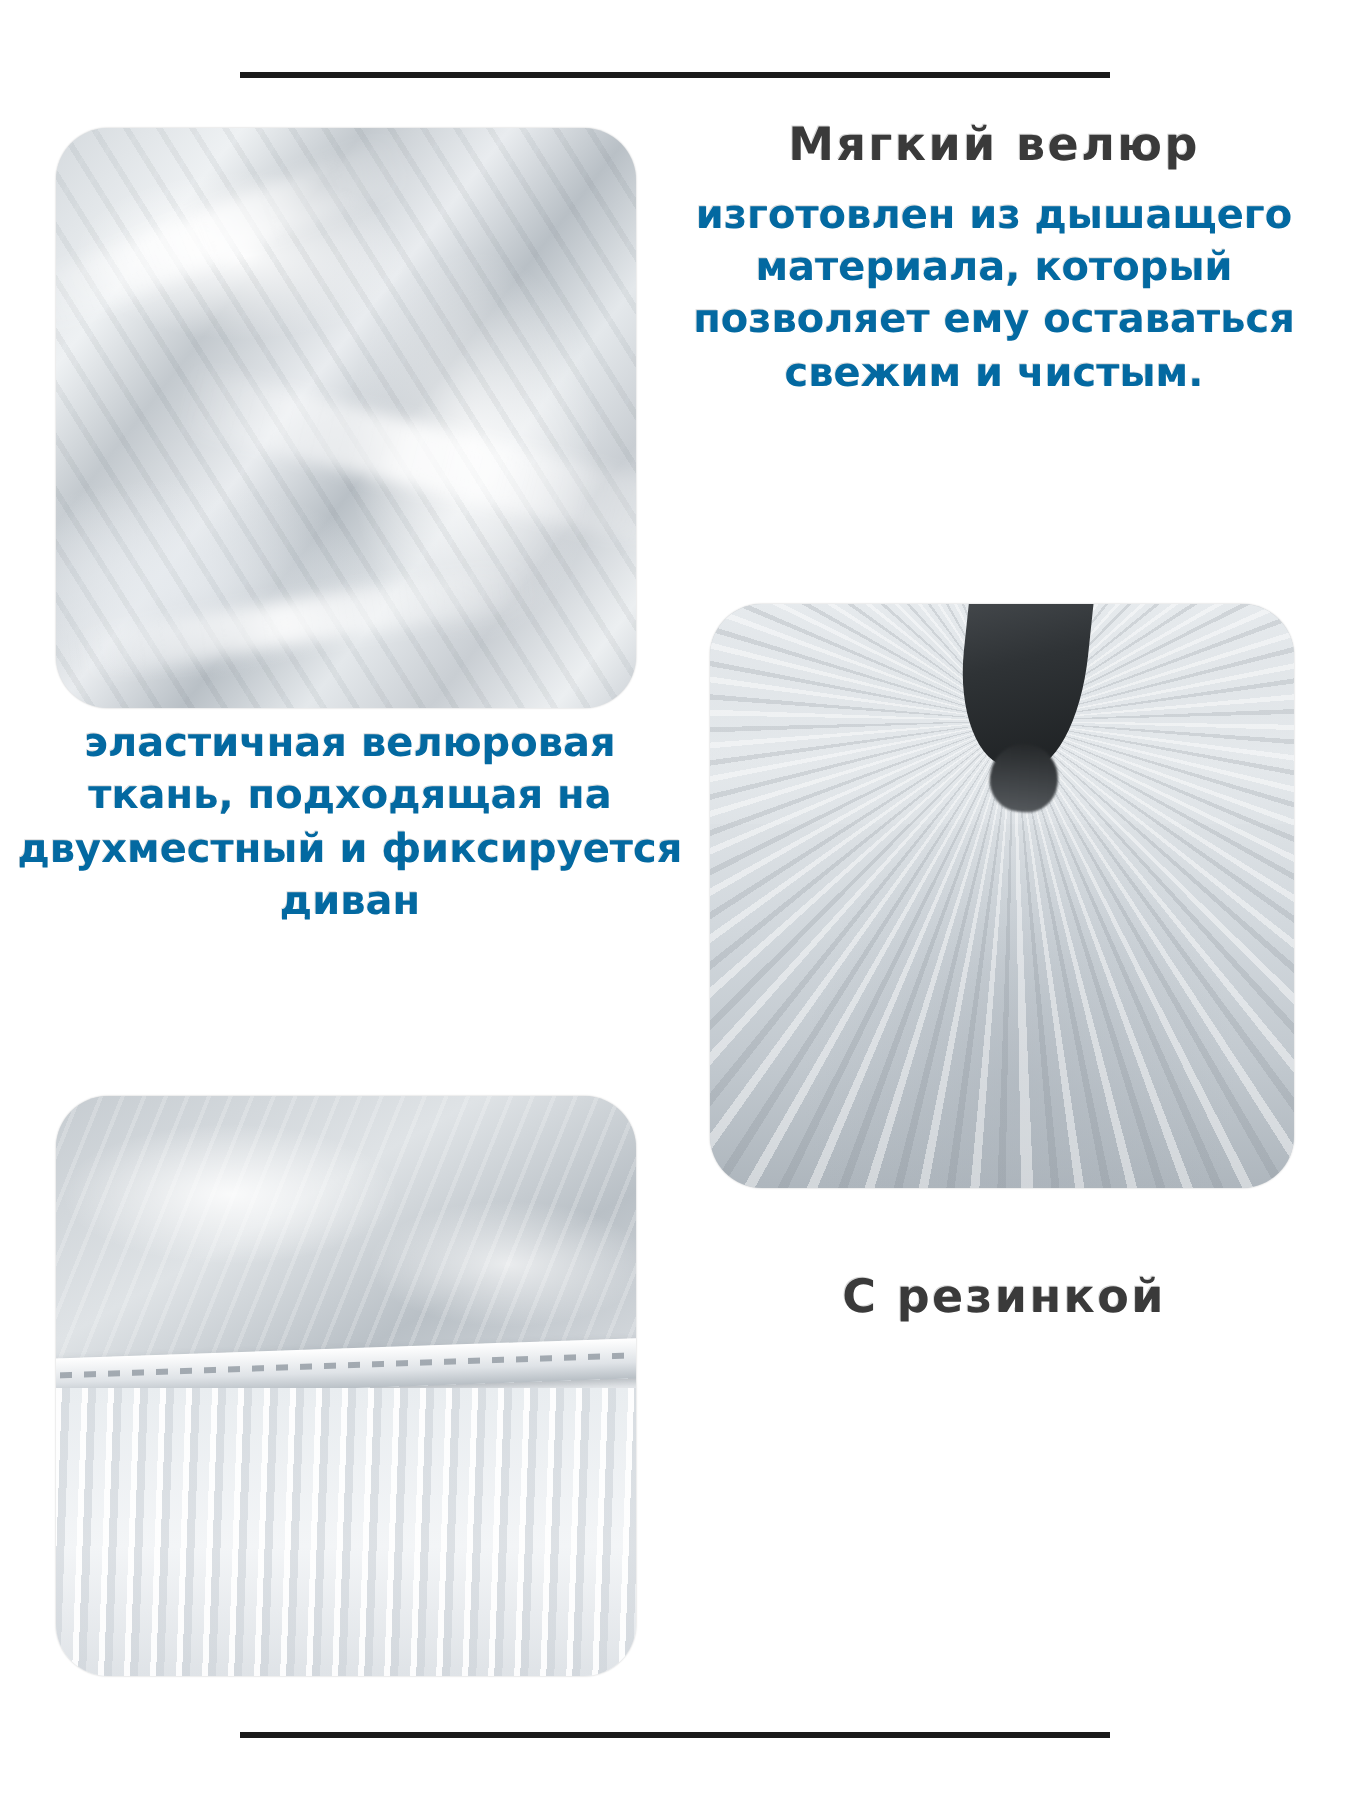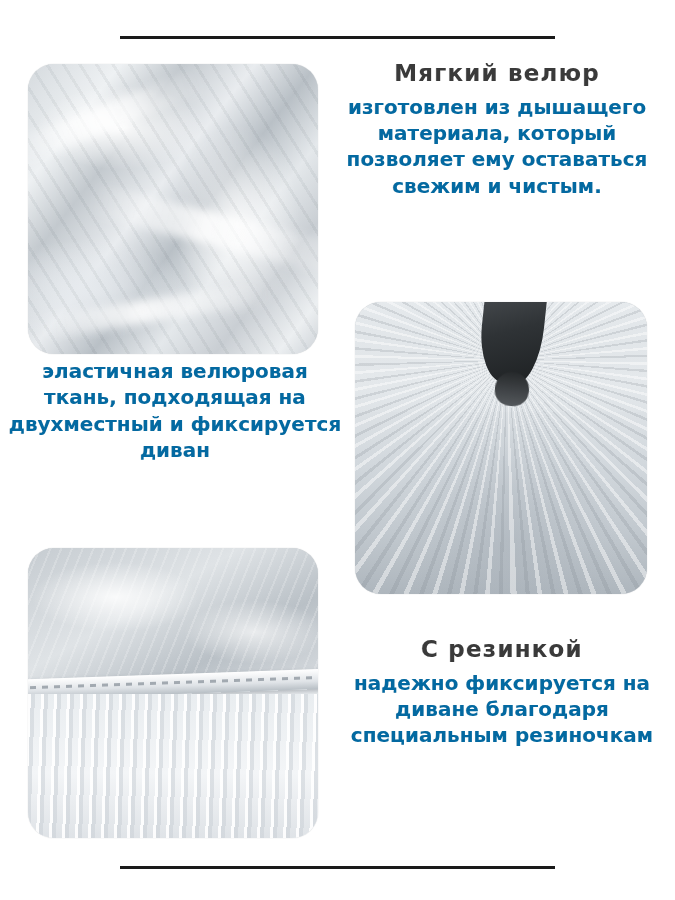--- a/index.html
+++ b/index.html
@@ -259,18 +259,17 @@
     <div class="photo-inner">
       <div class="top-velvet"></div>
       <div class="seam"></div>
       <div class="stitch"></div>
       <div class="gathers"></div>
     </div>
   </div>
 
   <div class="textblock text3">
     <div class="tb-title">С резинкой</div>
-    <div class="tb-body">надежно фиксируется на диване благодаря специальным резиночкам</div>
   </div>
 
   <div class="rule bottom"></div>
 
 </div>
 
 </body></html>

